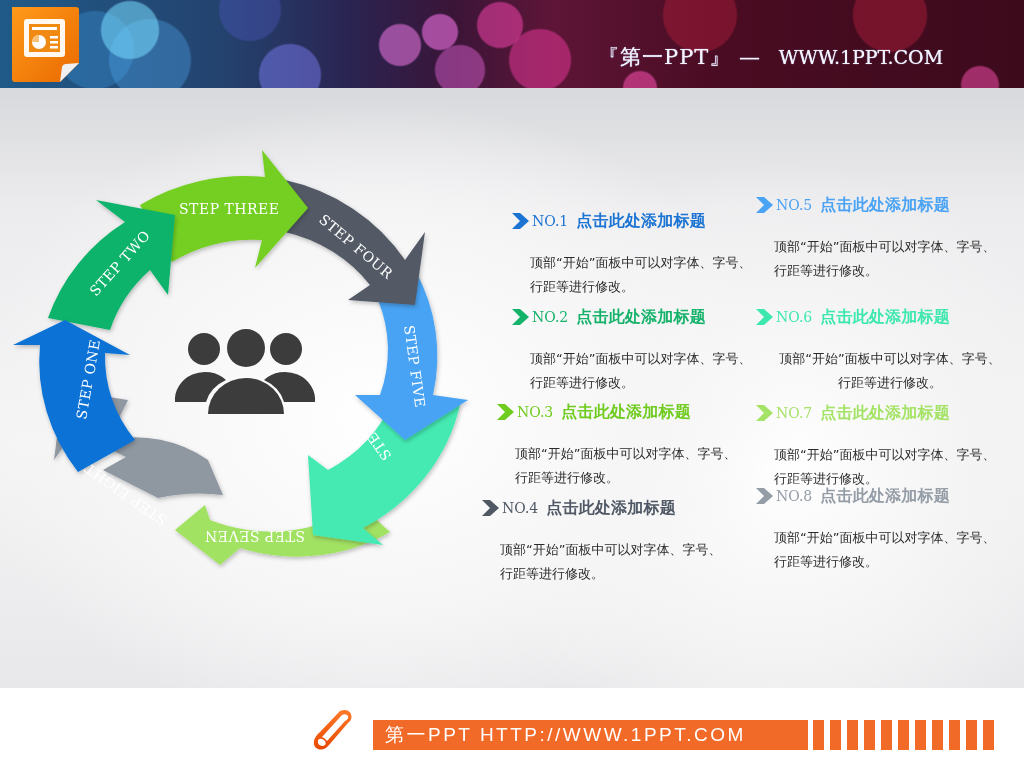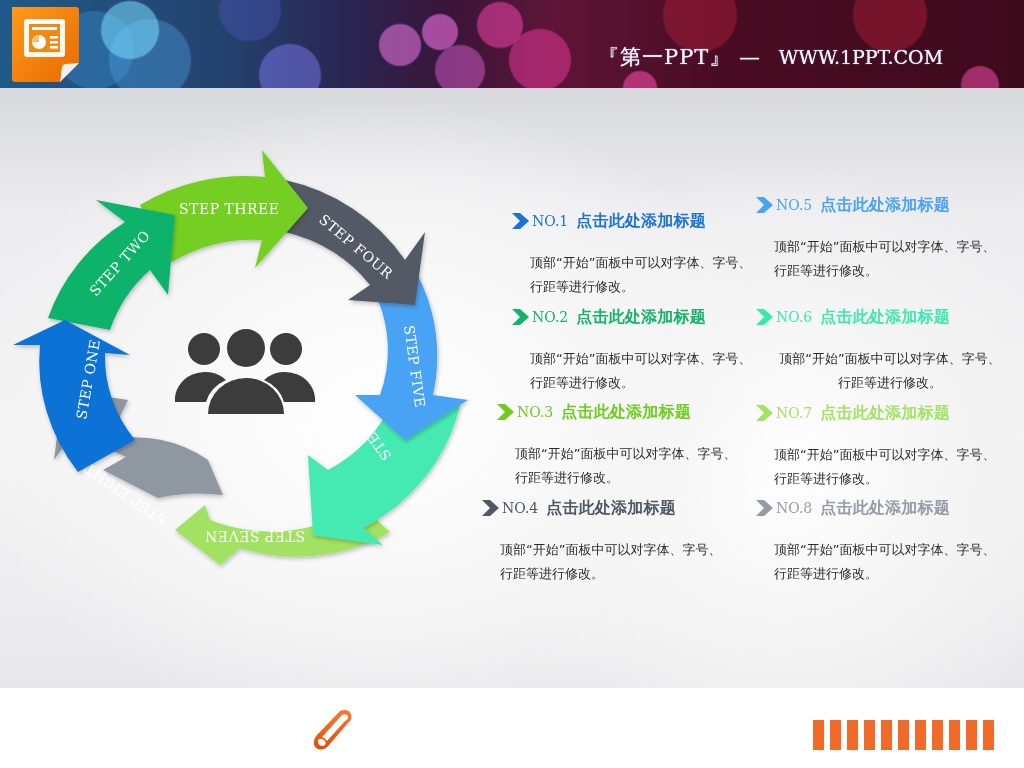--- a/index.html
+++ b/index.html
@@ -232,21 +232,21 @@
   <div class="item" style="left:774px; top:314px;">
     <div class="head">
       <svg class="chev" viewBox="0 0 18 18">
           <path d="M0 1 H8 L17 9 L8 17 H0 L8 9 Z" fill="#a4e366"></path>
         </svg>
       <span class="num" style="color:#a4e366">NO.7</span>
       <span class="title" style="color:#a4e366">点击此处添加标题</span>
     </div>
     <div class="desc">顶部“开始”面板中可以对字体、字号、行距等进行修改。</div>
   </div>
-  <div class="item" style="left:774px; top:409px;">
+  <div class="item" style="left:774px; top:397px;">
     <div class="head">
       <svg class="chev" viewBox="0 0 18 18">
           <path d="M0 1 H8 L17 9 L8 17 H0 L8 9 Z" fill="#949ca6"></path>
         </svg>
       <span class="num" style="color:#949ca6">NO.8</span>
       <span class="title" style="color:#949ca6">点击此处添加标题</span>
     </div>
     <div class="desc">顶部“开始”面板中可以对字体、字号、行距等进行修改。</div>
   </div>
 </div>
@@ -256,20 +256,21 @@
     <defs>
       <linearGradient id="pg" x1="0" y1="0" x2="0" y2="1">
         <stop offset="0" stop-color="#ff7a2a"></stop>
           <stop offset="1" stop-color="#e84800"></stop>
       </linearGradient>
     </defs>
     <path d="M28 3 Q36 0 39 6 Q41 11 36 15 L17 37 Q12 43 6 41 Q1 39 2 33 Q3 28 8 24 Z" fill="url(#pg)"></path>
     <path d="M30 7 Q34 5 36 8 Q37 11 33 13 L15 33 Q13 30 10 29 Z" fill="#ffffff"></path>
     <path d="M6 32 Q9 29 13 33 Q15 37 11 38 Q7 38 6 35 Z" fill="#ffffff"></path>
   </svg>
+  <div class="footer-bar">第一PPT HTTP://WWW.1PPT.COM</div>
   <div class="footer-stripes">
     <span></span>
       <span></span>
       <span></span>
       <span></span>
       <span></span>
       <span></span>
       <span></span>
       <span></span>
       <span></span>

